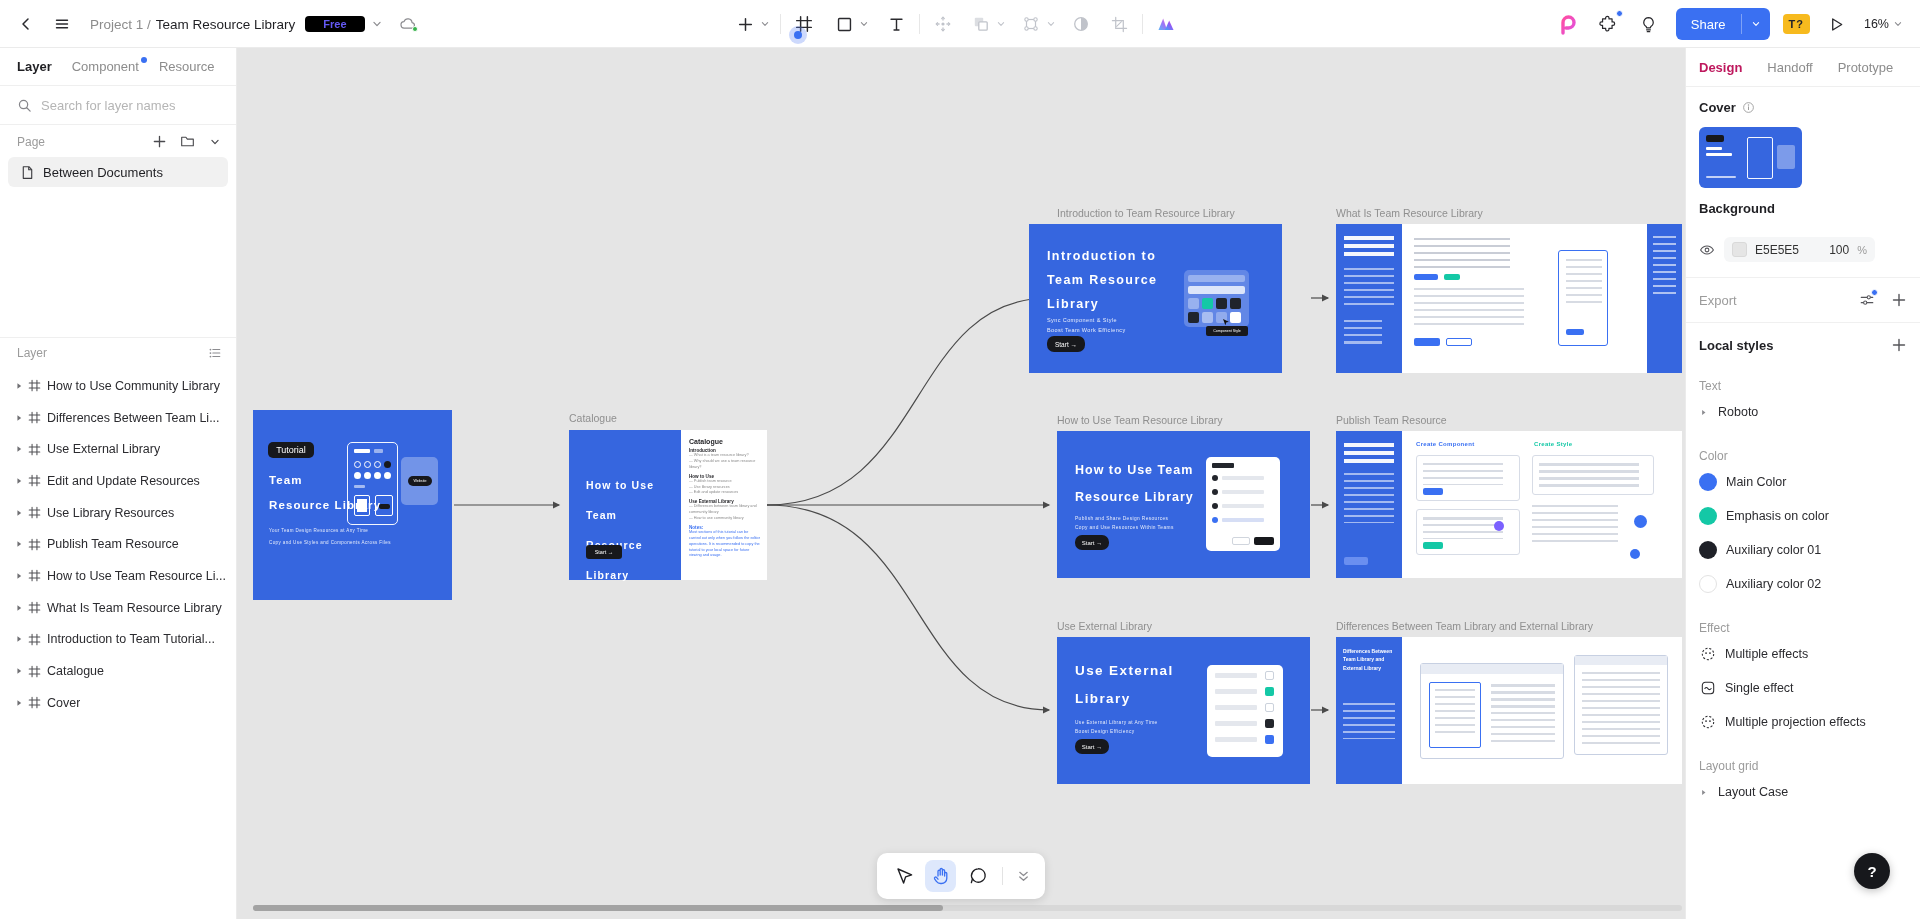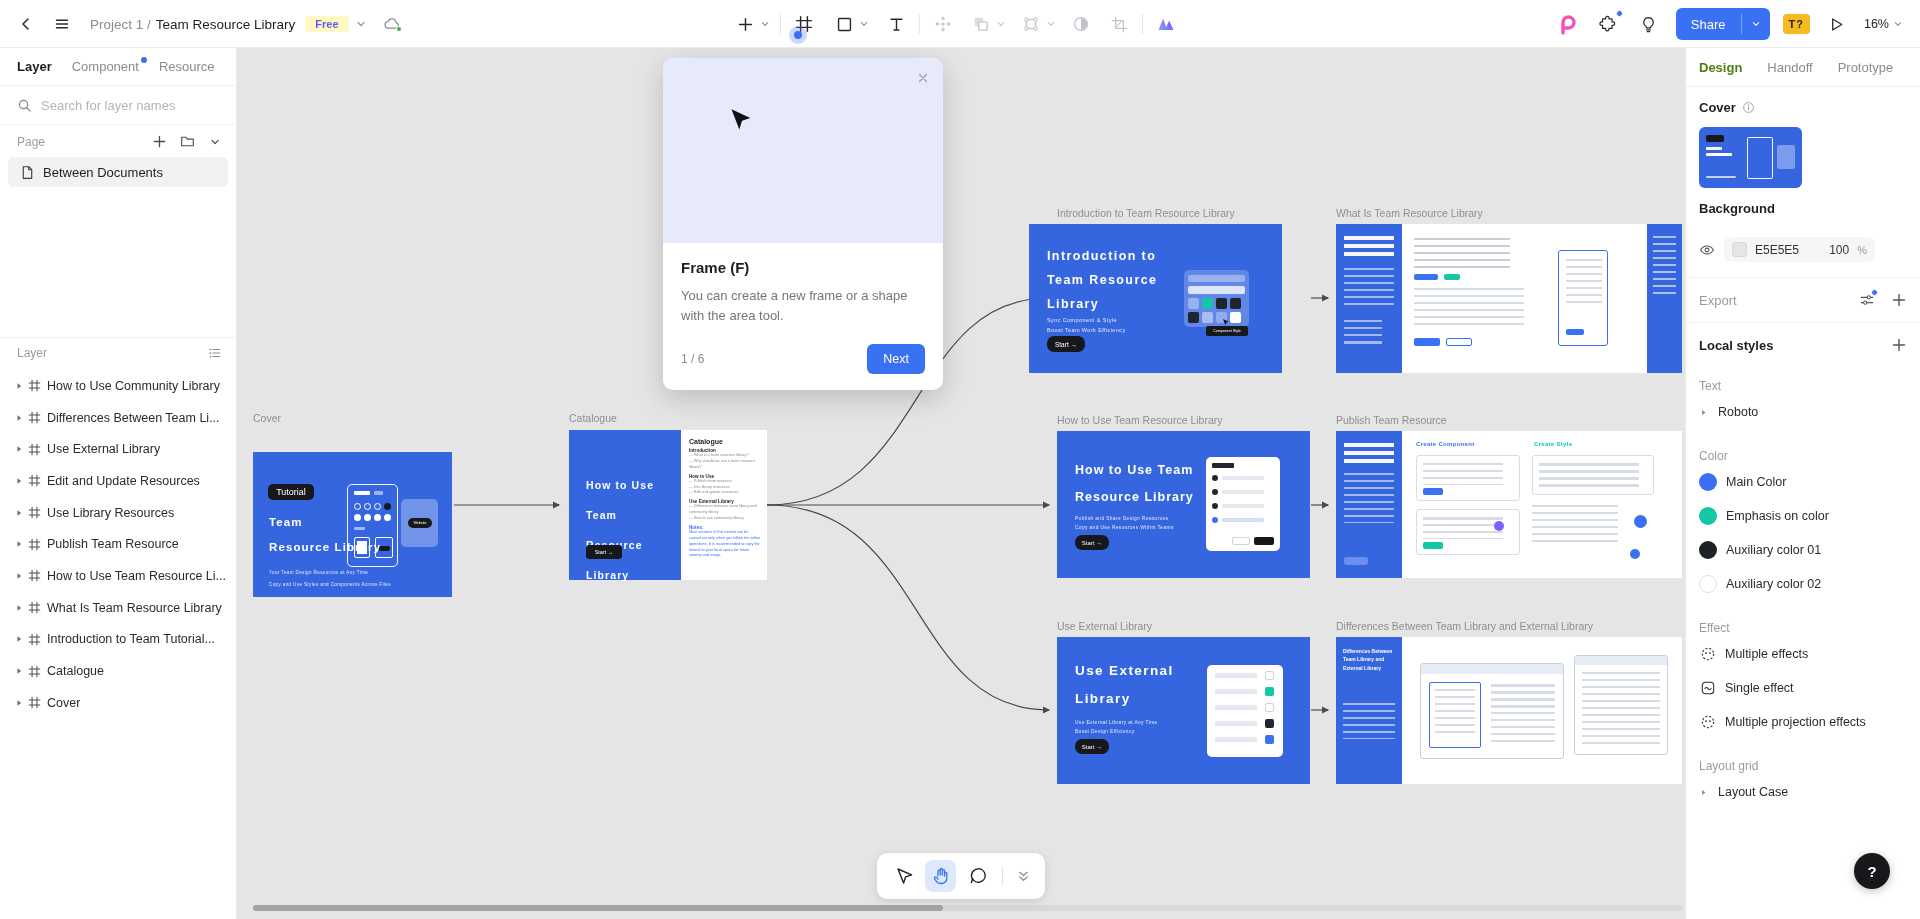--- a/index.html
+++ b/index.html
@@ -10,21 +10,21 @@
   .ic-gray { color:#c0c3ca; }
   .ic-mid { color:#8c8c90; }
 
   
   #topbar { position:absolute; top:0; left:0; right:0; height:48px; background:#fff; border-bottom:1px solid #ebebeb; z-index:30; }
   .tb-left { position:absolute; left:0; top:0; height:48px; display:flex; align-items:center; padding-left:12px; }
   .tb-btn { width:28px; height:28px; display:flex; align-items:center; justify-content:center; border-radius:5px; cursor:pointer; }
   .tb-title { display:flex; align-items:center; margin-left:14px; gap:5px; font-size:13.5px; }
   .crumb { color:#8c8c8c; }
   .fname { color:#1f1f23; font-weight:500; }
-  .badge-free { background:#fef9c3; color:#6459f4; font-size:11px; font-weight:600; padding:2px 10px; border-radius:4px; margin-left:5px; }
+  .badge-free { background:#000000; color:#6459f4; font-size:11px; font-weight:600; padding:2px 18px; border-radius:4px; margin-left:5px; }
   .tb-center { position:absolute; left:730px; top:0; height:48px; display:flex; align-items:center; }
   .tool { height:32px; min-width:30px; display:flex; align-items:center; justify-content:center; border-radius:6px; padding:0 3px; }
   .tool-chev { width:14px; display:flex; align-items:center; justify-content:center; margin-left:-2px; }
   .tb-div { width:1px; height:20px; background:#e7e7e7; margin:0 8px; }
   .tb-right { position:absolute; right:0; top:0; height:48px; display:flex; align-items:center; padding-right:16px; gap:13px; }
   .share-btn { display:flex; align-items:stretch; background:#3a70f2; border-radius:6px; color:#fff; overflow:hidden; height:32px; }
   .share-main { display:flex; align-items:center; padding:0 15px; font-size:13px; font-weight:500; }
   .share-sep { width:1px; background:rgba(255,255,255,.35); margin:6px 0; }
   .share-caret { display:flex; align-items:center; padding:0 8px; }
   .badge-ty { background:#f7ba1e; color:#23242a; font-size:11px; font-weight:700; border-radius:4px; padding:4px 6px; letter-spacing:1px; }
@@ -144,21 +144,21 @@
   #hscroll-track { position:absolute; left:16px; top:857px; width:1429px; height:6px; border-radius:3px; background:#d8d8d8; z-index:10; }
   #hscroll-thumb { position:absolute; left:0; top:0; width:690px; height:6px; border-radius:3px; background:#a3a3a3; cursor:pointer; }
 
   
   #help-btn { position:absolute; left:1854px; top:853px; width:36px; height:36px; border-radius:50%; background:#17181c; color:#fff; font-size:15px; font-weight:700; display:flex; align-items:center; justify-content:center; z-index:40; box-shadow:0 2px 8px rgba(0,0,0,.25); cursor:pointer; }
 
   
   #rpanel { position:absolute; top:48px; right:0; width:235px; bottom:0; background:#fff; border-left:1px solid #ebebeb; z-index:20; }
   .rp-tabs { height:39px; border-bottom:1px solid #efefef; display:flex; align-items:center; padding:0 13px; gap:25px; font-size:13px; }
   .rp-tab { color:#8c8c8c; cursor:pointer; }
-  .rp-tab.active { color:#4d7c0f; font-weight:700; }
+  .rp-tab.active { color:#be185d; font-weight:700; }
   .rp-sec { padding:0 13px; }
   .rp-title-row { display:flex; align-items:center; gap:6px; margin-top:13px; font-size:13px; font-weight:700; color:#1f1f23; }
   .cover-thumb { margin-top:12px; width:103px; height:61px; background:#3666df; border-radius:6px; position:relative; cursor:pointer; overflow:hidden; }
   .cth-chip { position:absolute; left:7px; top:8px; width:18px; height:7px; background:#17181c; border-radius:2px; }
   .cth-t { position:absolute; left:7px; background:#fff; border-radius:1px; }
   .cth-card { position:absolute; left:48px; top:10px; width:26px; height:42px; border:1px solid rgba(255,255,255,.95); border-radius:2px; }
   .cth-side { position:absolute; left:78px; top:18px; width:18px; height:24px; background:rgba(255,255,255,.35); border-radius:2px; }
   .sec-label { font-size:12px; color:#9b9b9b; }
   .bg-row { display:flex; align-items:center; gap:9px; margin-top:21px; padding-bottom:15px; }
   .bg-pill { flex:0 0 auto; display:flex; align-items:center; width:151px; height:25px; background:#f5f6f7; border-radius:6px; padding:0 8px; gap:8px; cursor:pointer; }
@@ -683,21 +683,21 @@
       <path d="M530 457 H812" marker-end="url(#arr)"></path>
       <path d="M530 457 C 690 457, 670 250, 812 250" marker-end="url(#arr)"></path>
       <path d="M530 457 C 690 457, 670 662, 812 662" marker-end="url(#arr)"></path>
       <path d="M1074 250 H1091" marker-end="url(#arr)"></path>
       <path d="M1074 457 H1091" marker-end="url(#arr)"></path>
       <path d="M1074 662 H1091" marker-end="url(#arr)"></path>
     </g>
   </svg>
 
   <div class="frame-label" style="left:16px; top:364px">Cover</div>
-  <div class="frame" style="left:16px; top:404px; width:199px; height:145px">
+  <div class="frame" style="left:16px; top:362px; width:199px; height:190px">
     <div class="chip" style="left:15px; top:32px; width:46px; height:16px; font-size:9px">Tutorial</div>
     <div class="ftitle" style="left:16px; top:58px; font-size:11.5px; line-height:25px">
       <div>Team</div>
       <div>Resource Library</div>
     </div>
     <div class="fsub" style="left:16px; top:118px; font-size:4.5px">Your Team Design Resources at Any Time</div>
     <div class="fsub" style="left:16px; top:130px; font-size:4.5px">Copy and Use Styles and Components Across Files</div>
     <div class="mk cov-card">
       <span class="cov-bar1"></span>
         <span class="cov-bar2"></span>
@@ -899,42 +899,20 @@
         <div class="wbars" style="left:5px; top:6px; width:40px; height:48px; background:repeating-linear-gradient(to bottom, #d7dbe3 0 2.5px, transparent 2.5px 7px)"></div>
       </div>
       <div class="wbars" style="left:70px; top:20px; width:64px; height:60px; background:repeating-linear-gradient(to bottom, #d7dbe3 0 2.5px, transparent 2.5px 7px)"></div>
     </div>
     <div class="graycard" style="left:238px; top:18px; width:94px; height:100px; border-color:#c7d0e2">
       <div style="position:absolute; left:0; top:0; right:0; height:9px; background:#e8ecf4"></div>
       <div class="wbars" style="left:7px; top:16px; width:78px; height:72px; background:repeating-linear-gradient(to bottom, #d7dbe3 0 2.5px, transparent 2.5px 7px)"></div>
     </div>
   </div>
 
-  <div id="popup">
-    <div class="pop-hero">
-      <span style="position:absolute; left:62px; top:48px">
-          <svg width="26" height="26" style="color:#111">
-            <use href="#s-cursorfill"></use>
-          </svg>
-        </span>
-      <div class="pop-close">
-          <svg width="14" height="14">
-            <use href="#s-close"></use>
-          </svg>
-        </div>
-    </div>
-    <div class="pop-body">
-      <div class="pop-title">Frame (F)</div>
-      <div class="pop-text">You can create a new frame or a shape with the area tool.</div>
-      <div class="pop-foot">
-        <span class="pop-prog">1 / 6</span>
-        <button class="pop-next">Next</button>
-      </div>
-    </div>
-  </div>
 
   <div id="btoolbar">
     <div class="bt-btn">
         <svg width="20" height="20">
           <use href="#s-cursor"></use>
         </svg>
       </div>
     <div class="bt-btn active">
         <svg width="20" height="20">
           <use href="#s-hand"></use>

